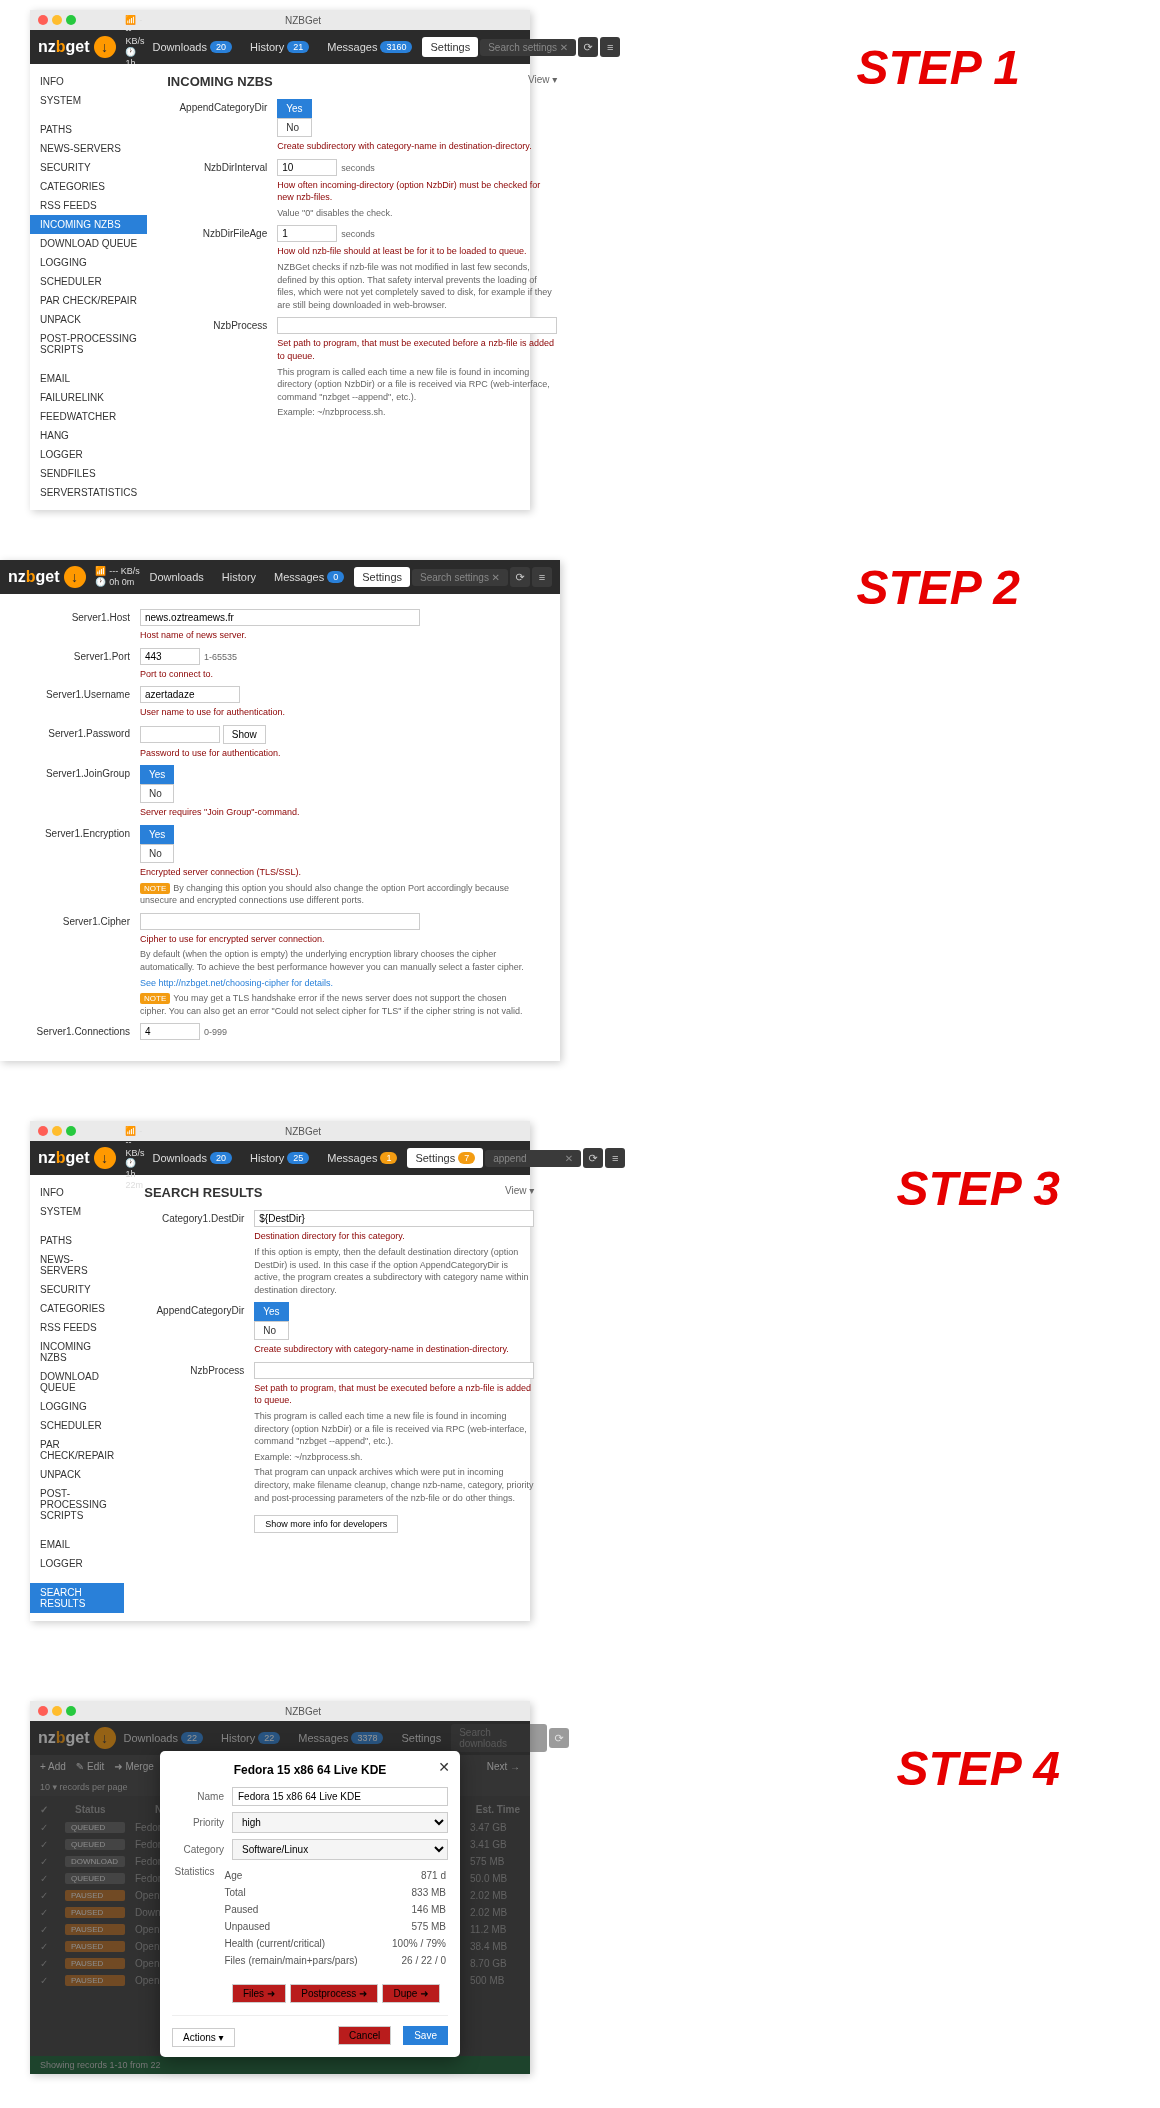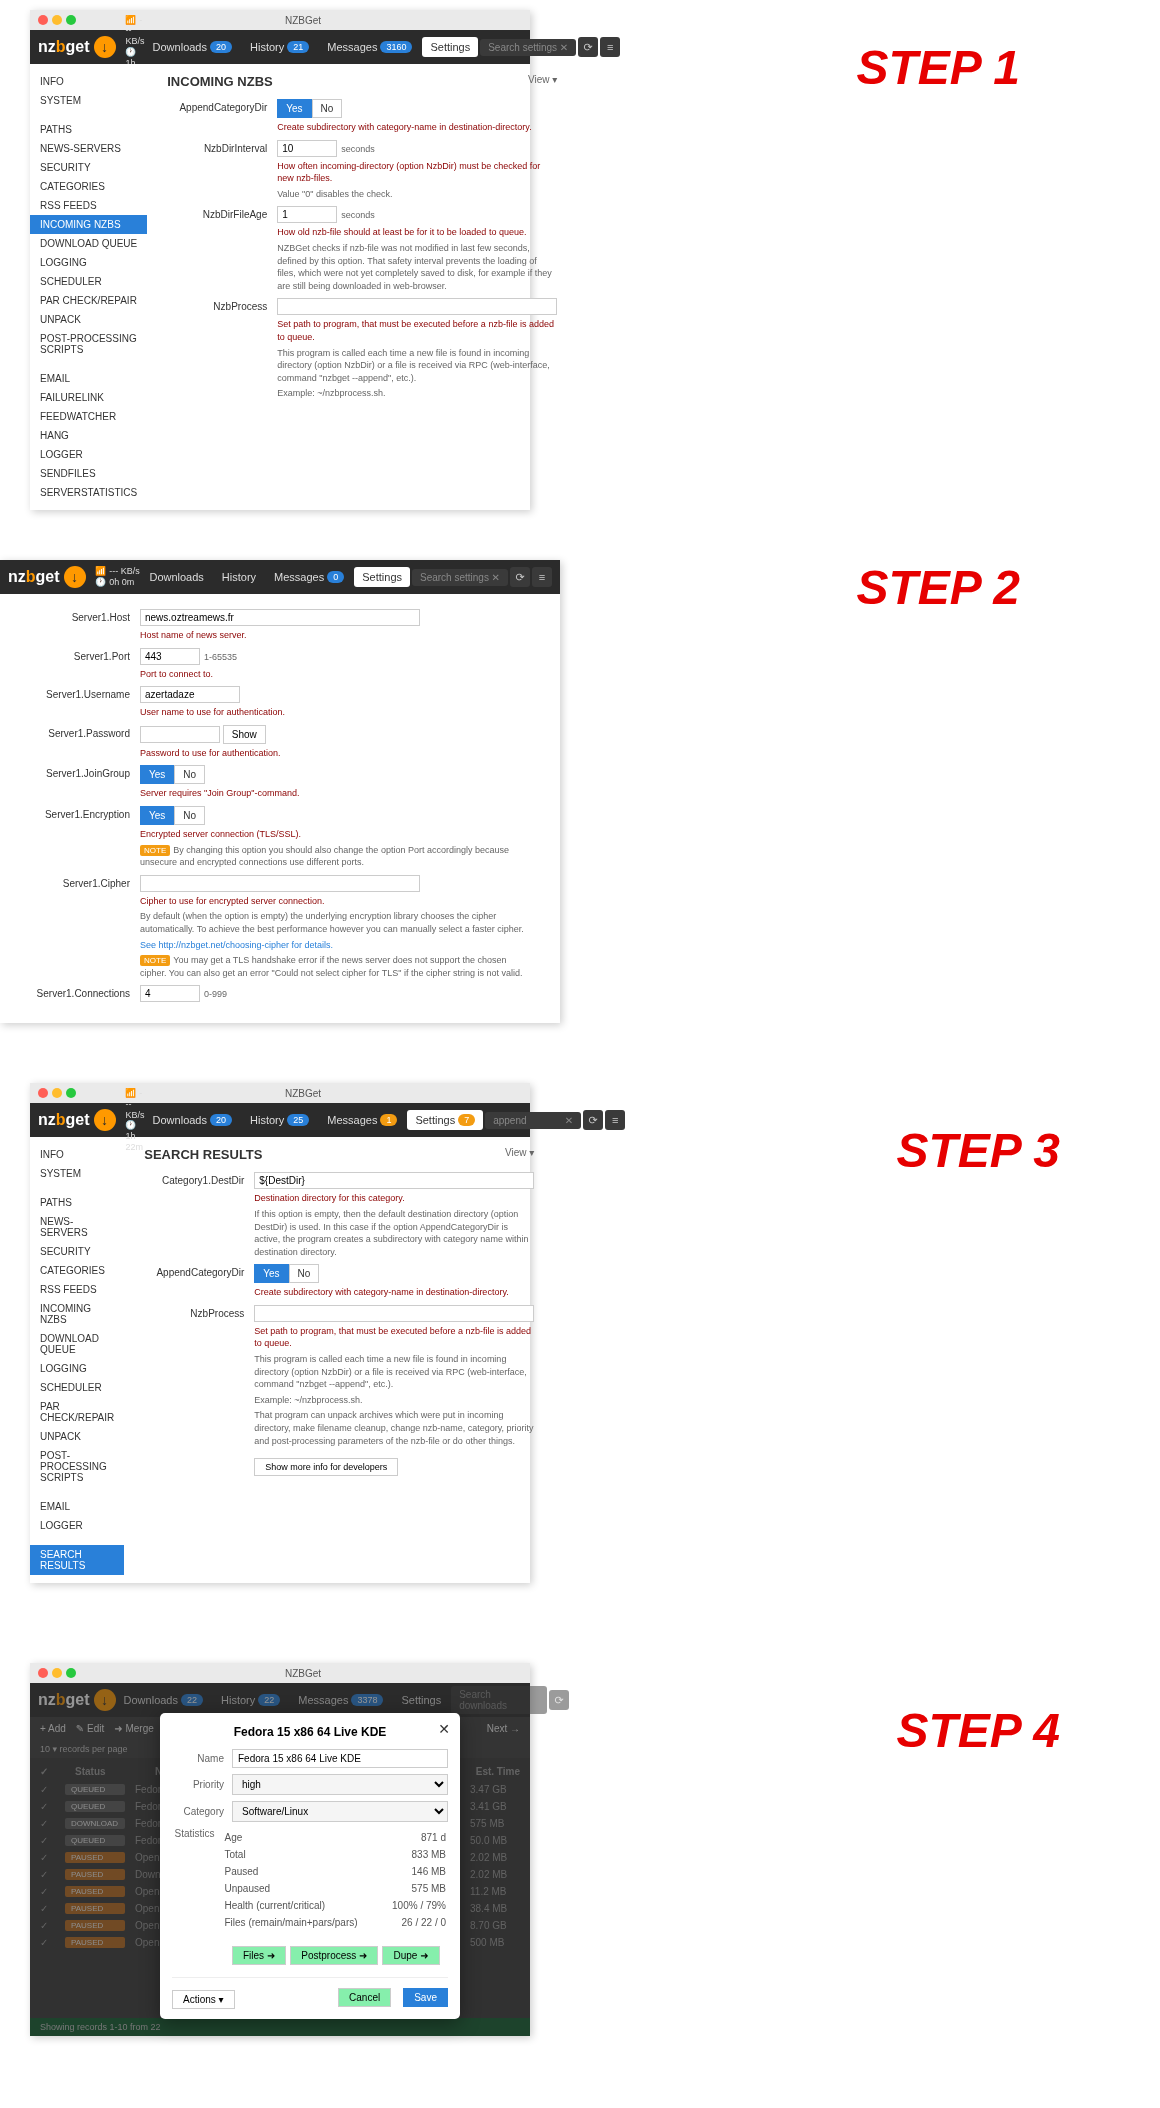--- a/index.html
+++ b/index.html
@@ -29,21 +29,21 @@
 .sidebar { width: 120px; background: #fff; font-size: 10px; padding: 8px 0; }
 .sb-item { padding: 4px 10px; color: #333; cursor: pointer; }
 .sb-item.active { background: #2980d9; color: #fff; }
 .sb-gap { height: 10px; }
 .main { flex: 1; padding: 10px 20px; font-size: 10px; color: #333; }
 .main h3 { font-size: 13px; color: #333; margin-bottom: 10px; display: flex; justify-content: space-between; }
 .view-link { font-size: 10px; color: #666; font-weight: normal; }
 .form-row { display: flex; margin-bottom: 6px; align-items: flex-start; }
 .form-label { width: 110px; text-align: right; padding-right: 10px; color: #333; font-size: 10px; padding-top: 3px; }
 .form-body { flex: 1; }
-.btn-toggle { display: inline-flex; }
+.btn-toggle { display: inline-flex; flex-direction: column; }
 .btn-tog { padding: 3px 8px; font-size: 10px; border: 1px solid #ccc; background: #fff; }
 .btn-tog.on { background: #2980d9; color: #fff; border-color: #2980d9; }
 .help-text { color: #8b0000; font-size: 9px; margin-top: 3px; line-height: 1.4; }
 .help-text2 { color: #666; font-size: 9px; margin-top: 3px; line-height: 1.4; }
 .input-sm { border: 1px solid #ccc; padding: 2px 4px; font-size: 10px; width: 60px; }
 .input-long { border: 1px solid #ccc; padding: 2px 4px; font-size: 10px; width: 280px; }
 .unit { font-size: 9px; color: #666; margin-left: 4px; }
 .note-badge { background: #f39c12; color: #fff; font-size: 8px; padding: 1px 4px; border-radius: 2px; margin-right: 3px; }
 
 
@@ -52,21 +52,21 @@
 .modal-title { font-weight: bold; font-size: 12px; text-align: center; margin-bottom: 10px; }
 .modal-close { position: absolute; right: 10px; top: 8px; cursor: pointer; font-size: 14px; color: #333; }
 .modal-row { display: flex; margin-bottom: 6px; align-items: center; }
 .modal-label { width: 60px; text-align: right; padding-right: 8px; color: #666; }
 .modal-input { flex: 1; border: 1px solid #ccc; padding: 3px 5px; font-size: 10px; }
 .modal-select { flex: 1; border: 1px solid #ccc; padding: 3px 5px; font-size: 10px; background: #f5f5f5; }
 .stats-table { width: 100%; }
 .stats-table td { font-size: 10px; color: #555; padding: 2px 0; }
 .stats-table td:last-child { text-align: right; }
 .modal-btns { display: flex; gap: 4px; margin-top: 8px; }
-.modal-btn { padding: 3px 10px; font-size: 10px; border: 1px solid #ccc; background: #86efac; }
+.modal-btn { padding: 3px 10px; font-size: 10px; border: 1px solid #ccc; background: #b91c1c; }
 .modal-footer { display: flex; justify-content: flex-end; gap: 12px; margin-top: 12px; border-top: 1px solid #eee; padding-top: 10px; }
 .btn-primary { background: #2980d9; color: #fff; border-color: #2980d9; }
 .bg-table { color: #888; font-size: 10px; padding: 4px 10px; display: flex; gap: 20px; }
 .bg-row { display: flex; gap: 10px; align-items: center; padding: 3px 10px; color: #888; font-size: 10px; }
 .st-badge { background: #555; color: #ccc; padding: 1px 6px; border-radius: 2px; font-size: 8px; }
 .st-badge.or { background: #a06020; }
 .actions-btn { position: absolute; bottom: 10px; left: 12px; background: #fff; border: 1px solid #ccc; padding: 3px 10px; font-size: 10px; }
 .showmore { border: 1px solid #ccc; padding: 3px 10px; font-size: 9px; background: #fff; }
 </style>
 </head>

